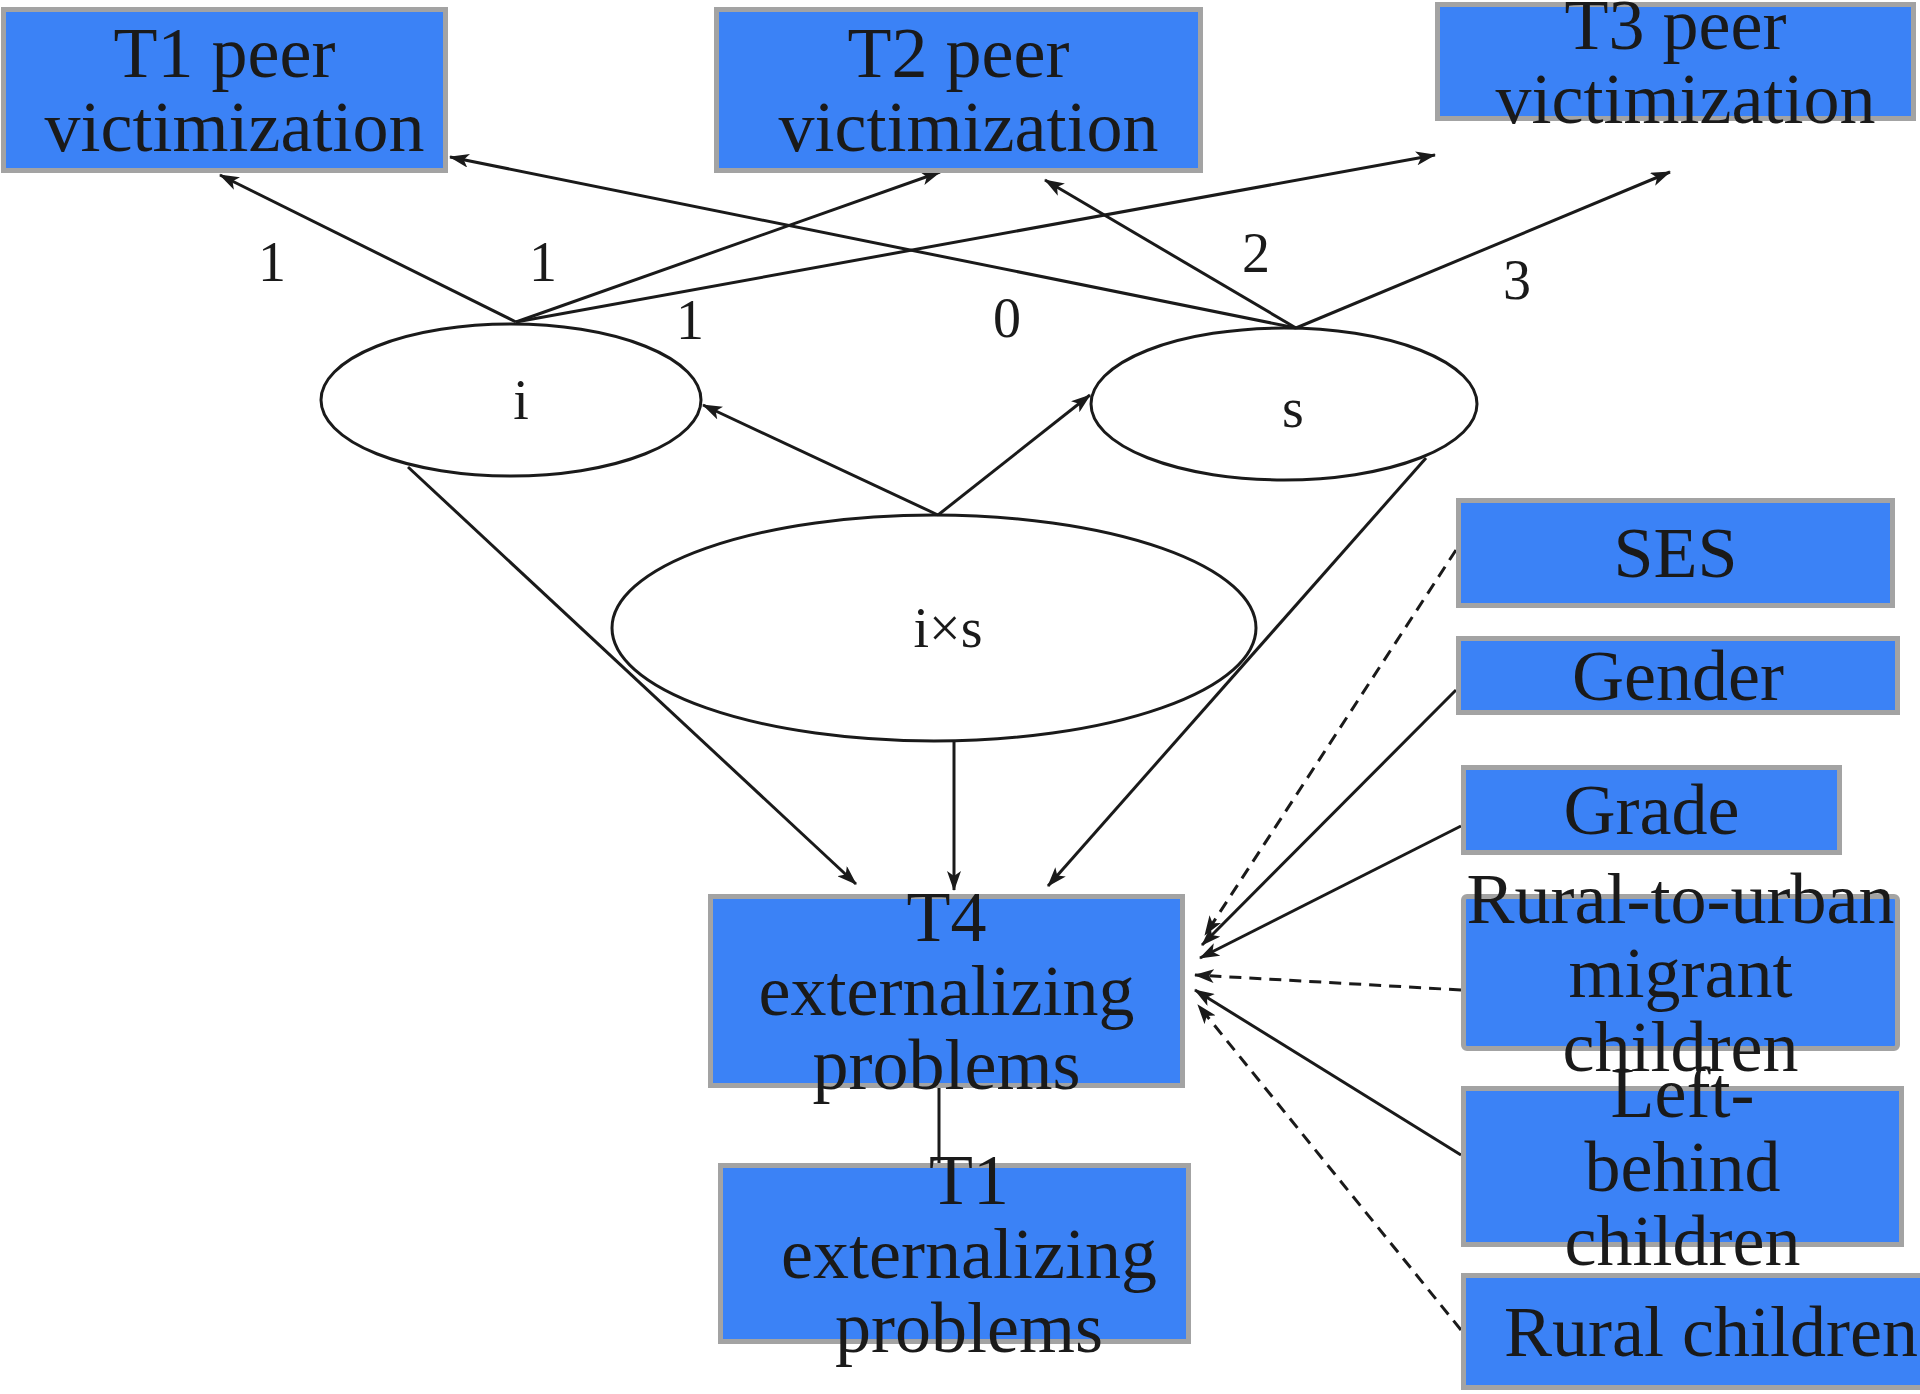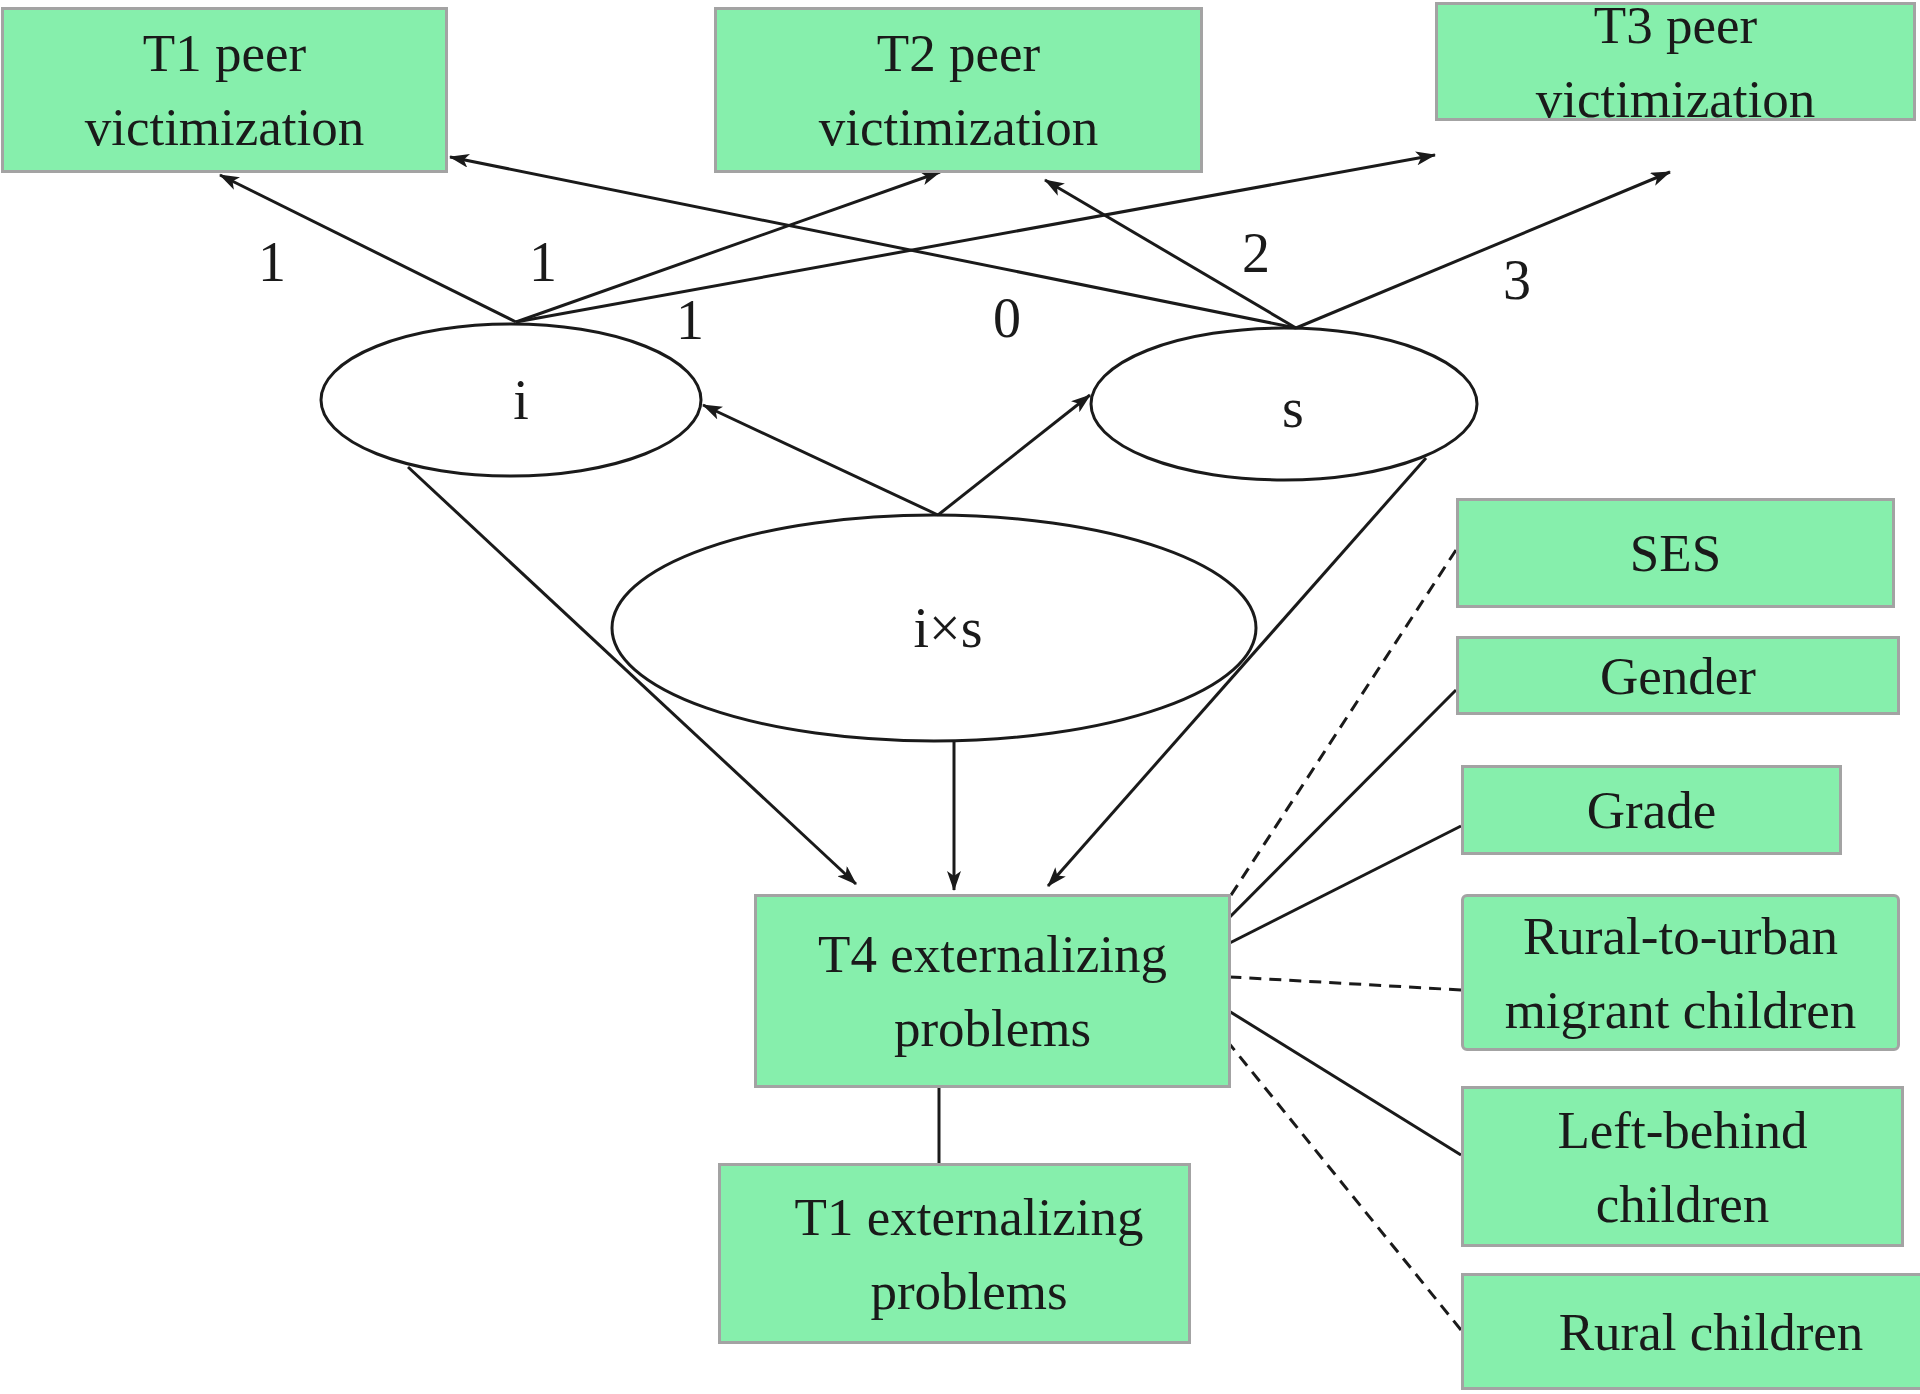--- a/index.html
+++ b/index.html
@@ -1,21 +1,21 @@
 <!DOCTYPE html>
 <html><head>
 <meta charset="utf-8">
 <style>
   html, body { margin:0; padding:0; background:#ffffff; }
   body { width:1920px; height:1394px; position:relative; overflow:hidden;
          font-family:"Liberation Serif", "DejaVu Serif", serif; color:#1a1a1a; }
   svg { position:absolute; left:0; top:0; }
-  .box { position:absolute; border:3px solid #a3a3a3; box-sizing:border-box; background:#86efac;
+  .box { position:absolute; border:5px solid #a3a3a3; box-sizing:border-box; background:#3b82f6;
          display:flex; align-items:center; justify-content:center; text-align:center;
-         font-size:53px; line-height:74px; }
+         font-size:72px; line-height:74px; }
   .lbl { position:absolute; font-size:56px; line-height:56px; transform:translate(-50%,-50%); }
   .ell-lbl { position:absolute; font-size:56px; transform:translate(-50%,-50%); }
 </style>
 </head>
 <body>
 
 <svg width="1920" height="1394">
   <defs>
     <marker id="ah" viewBox="0 0 20 14" refX="19" refY="7" markerWidth="20" markerHeight="14" markerUnits="userSpaceOnUse" orient="auto">
       <path d="M0,0 L20,7 L0,14 L5,7 Z" fill="#1a1a1a"></path>
@@ -55,21 +55,21 @@
 <div class="box" style="left:1px;top:7px;width:447px;height:166px;">
   <span style="width:360px;">T1 peer victimization</span>
 </div>
 <div class="box" style="left:702px;top:7px;width:489px;height:166px;margin-left:12px;">
   <span style="width:360px;">T2 peer victimization</span>
 </div>
 <div class="box" style="left:1435px;top:2px;width:481px;height:119px;">
   <span style="width:360px;">T3 peer victimization</span>
 </div>
 
-<div class="box" style="left:754px;top:894px;width:477px;height:194px;">
+<div class="box" style="left:708px;top:894px;width:477px;height:194px;">
   <span style="width:420px;">T4 externalizing problems</span>
 </div>
 <div class="box" style="left:718px;top:1163px;width:473px;height:181px;padding-left:29px;">
   <span style="width:420px;">T1 externalizing problems</span>
 </div>
 
 <div class="box" style="left:1456px;top:498px;width:439px;height:110px;">
   <span>SES</span>
 </div>
 <div class="box" style="left:1456px;top:636px;width:444px;height:79px;">

